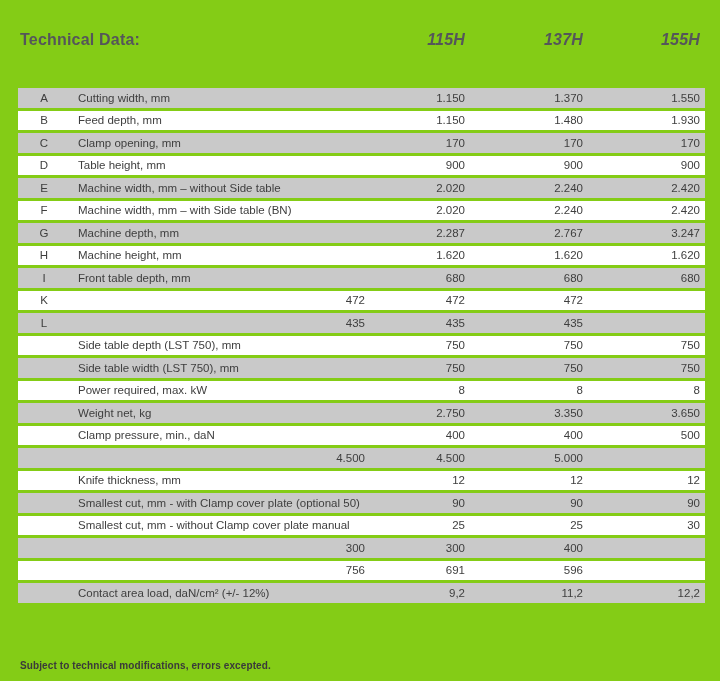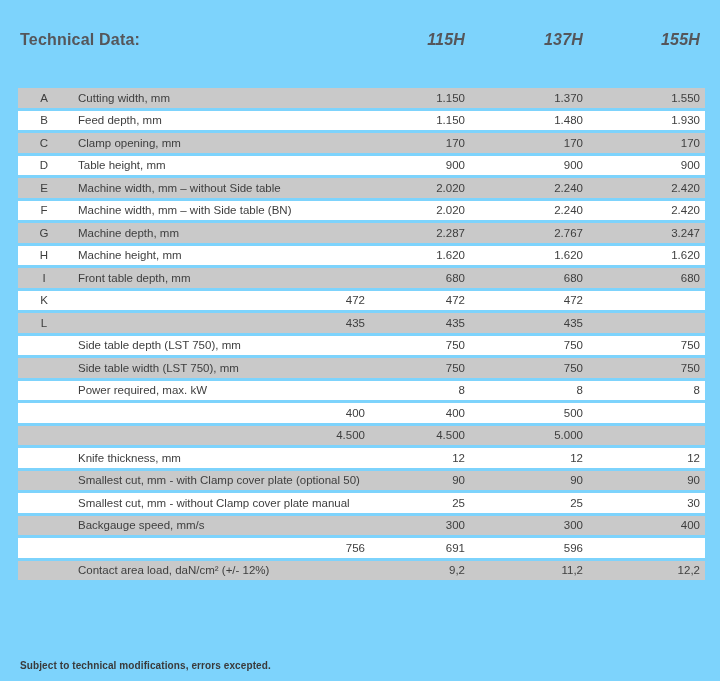--- a/index.html
+++ b/index.html
@@ -4,21 +4,21 @@
 <style>
   html, body {
     margin: 0;
     padding: 0;
     background: #ffffff;
   }
   .page {
     position: relative;
     width: 720px;
     height: 681px;
-    background: #7dd3fc;
+    background: #84cc16;
     font-family: "Liberation Sans", sans-serif;
     overflow: hidden;
   }
   
   .header {
     position: absolute;
     top: 31px;
     left: 18px;
     width: 687px;
     box-sizing: border-box;
@@ -185,22 +185,30 @@
         <span class="cell-value">750</span>
         <span class="cell-value">750</span>
       </div>
       <div class="row">
         <span class="cell-letter"></span>
         <span class="cell-label">Power required, max. kW</span>
         <span class="cell-value">8</span>
         <span class="cell-value">8</span>
         <span class="cell-value">8</span>
       </div>
-      <div class="row">
-        <span class="cell-letter"></span>
+      <div class="row odd">
+        <span class="cell-letter"></span>
+        <span class="cell-label">Weight net, kg</span>
+        <span class="cell-value">2.750</span>
+        <span class="cell-value">3.350</span>
+        <span class="cell-value">3.650</span>
+      </div>
+      <div class="row">
+        <span class="cell-letter"></span>
+        <span class="cell-label">Clamp pressure, min., daN</span>
         <span class="cell-value">400</span>
         <span class="cell-value">400</span>
         <span class="cell-value">500</span>
       </div>
       <div class="row odd">
         <span class="cell-letter"></span>
         <span class="cell-value">4.500</span>
         <span class="cell-value">4.500</span>
         <span class="cell-value">5.000</span>
       </div>
@@ -220,21 +228,20 @@
       </div>
       <div class="row">
         <span class="cell-letter"></span>
         <span class="cell-label">Smallest cut, mm - without Clamp cover plate manual</span>
         <span class="cell-value">25</span>
         <span class="cell-value">25</span>
         <span class="cell-value">30</span>
       </div>
       <div class="row odd">
         <span class="cell-letter"></span>
-        <span class="cell-label">Backgauge speed, mm/s</span>
         <span class="cell-value">300</span>
         <span class="cell-value">300</span>
         <span class="cell-value">400</span>
       </div>
       <div class="row">
         <span class="cell-letter"></span>
         <span class="cell-value">756</span>
         <span class="cell-value">691</span>
         <span class="cell-value">596</span>
       </div>

